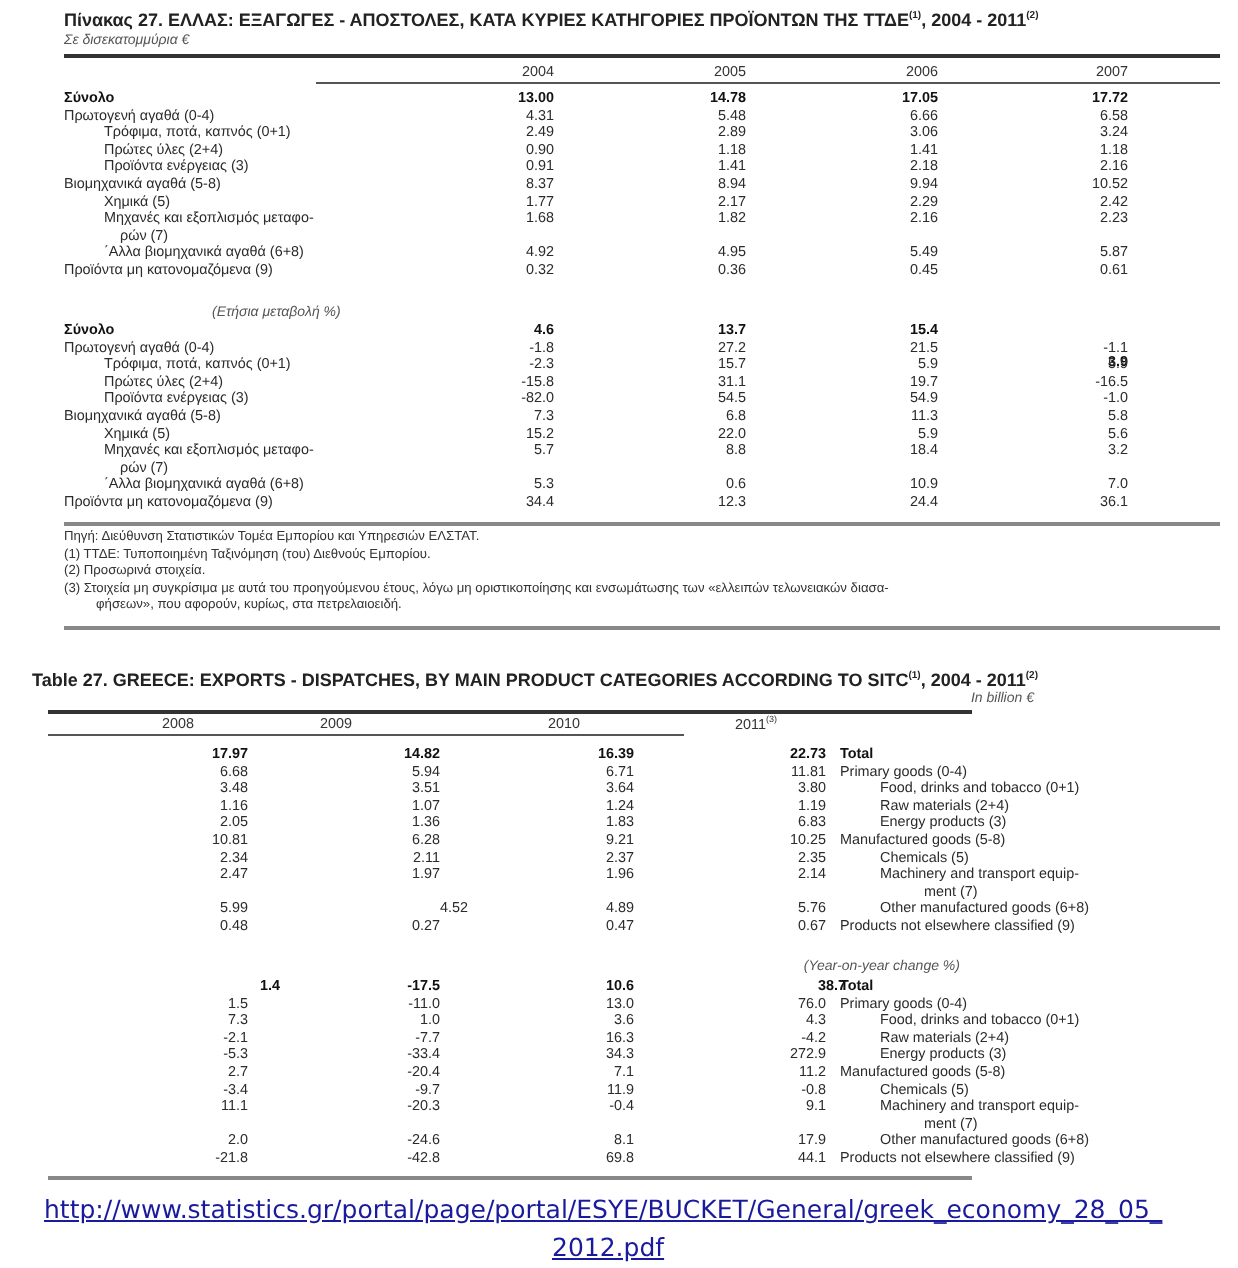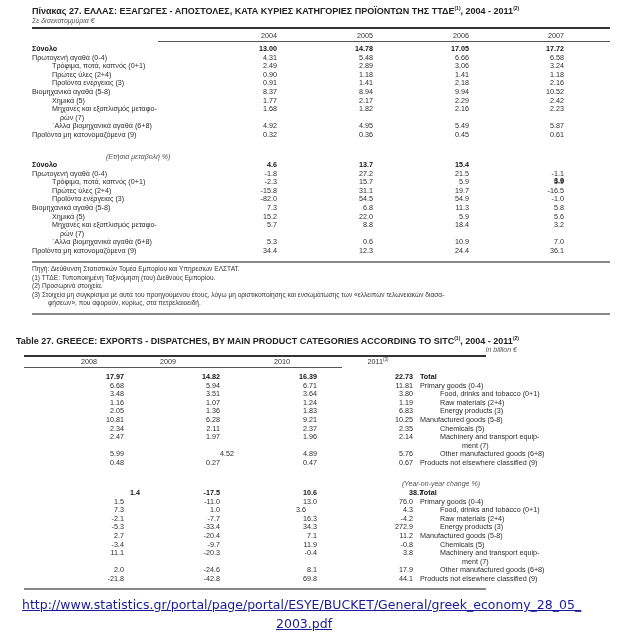--- a/index.html
+++ b/index.html
@@ -301,21 +301,21 @@
     <div class="row" style="top:497.6px;">
       <span class="v" style="left:84px;">1.5</span>
       <span class="v" style="left:180px;">-11.0</span>
       <span class="v" style="left:277px;">13.0</span>
       <span class="v" style="left:373px;">76.0</span>
       <span class="lbl" style="left:420px;">Primary goods (0-4)</span>
     </div>
     <div class="row" style="top:506.2px;">
       <span class="v" style="left:84px;">7.3</span>
       <span class="v" style="left:180px;">1.0</span>
-      <span class="v" style="left:266px;">3.6</span>
+      <span class="v" style="left:277px;">3.6</span>
       <span class="v" style="left:373px;">4.3</span>
       <span class="lbl" style="left:440px;">Food, drinks and tobacco (0+1)</span>
     </div>
     <div class="row" style="top:514.8px;">
       <span class="v" style="left:84px;">-2.1</span>
       <span class="v" style="left:180px;">-7.7</span>
       <span class="v" style="left:277px;">16.3</span>
       <span class="v" style="left:373px;">-4.2</span>
       <span class="lbl" style="left:440px;">Raw materials (2+4)</span>
     </div>
@@ -337,21 +337,21 @@
       <span class="v" style="left:84px;">-3.4</span>
       <span class="v" style="left:180px;">-9.7</span>
       <span class="v" style="left:277px;">11.9</span>
       <span class="v" style="left:373px;">-0.8</span>
       <span class="lbl" style="left:440px;">Chemicals (5)</span>
     </div>
     <div class="row" style="top:549.2px;">
       <span class="v" style="left:84px;">11.1</span>
       <span class="v" style="left:180px;">-20.3</span>
       <span class="v" style="left:277px;">-0.4</span>
-      <span class="v" style="left:373px;">3.8</span>
+      <span class="v" style="left:373px;">9.1</span>
       <span class="lbl" style="left:440px;">Machinery and transport equip-</span>
     </div>
     <div class="row" style="top:557.8px;">
       <span class="lbl" style="left:462px;">ment (7)</span>
     </div>
     <div class="row" style="top:566.4px;">
       <span class="v" style="left:84px;">2.0</span>
       <span class="v" style="left:180px;">-24.6</span>
       <span class="v" style="left:277px;">8.1</span>
       <span class="v" style="left:373px;">17.9</span>
@@ -361,13 +361,13 @@
       <span class="v" style="left:84px;">-21.8</span>
       <span class="v" style="left:180px;">-42.8</span>
       <span class="v" style="left:277px;">69.8</span>
       <span class="v" style="left:373px;">44.1</span>
       <span class="lbl" style="left:420px;">Products not elsewhere classified (9)</span>
     </div>
   </div>
 <div class="rule-gray" style="left:24px;width:462px;top:588px;"></div>
 
 <a class="link" style="left:22px;top:597px;">http://www.statistics.gr/portal/page/portal/ESYE/BUCKET/General/greek_economy_28_05_</a>
-<a class="link" style="left:276px;top:616px;">2003.pdf</a>
+<a class="link" style="left:276px;top:616px;">2012.pdf</a>
 
 </body></html>

